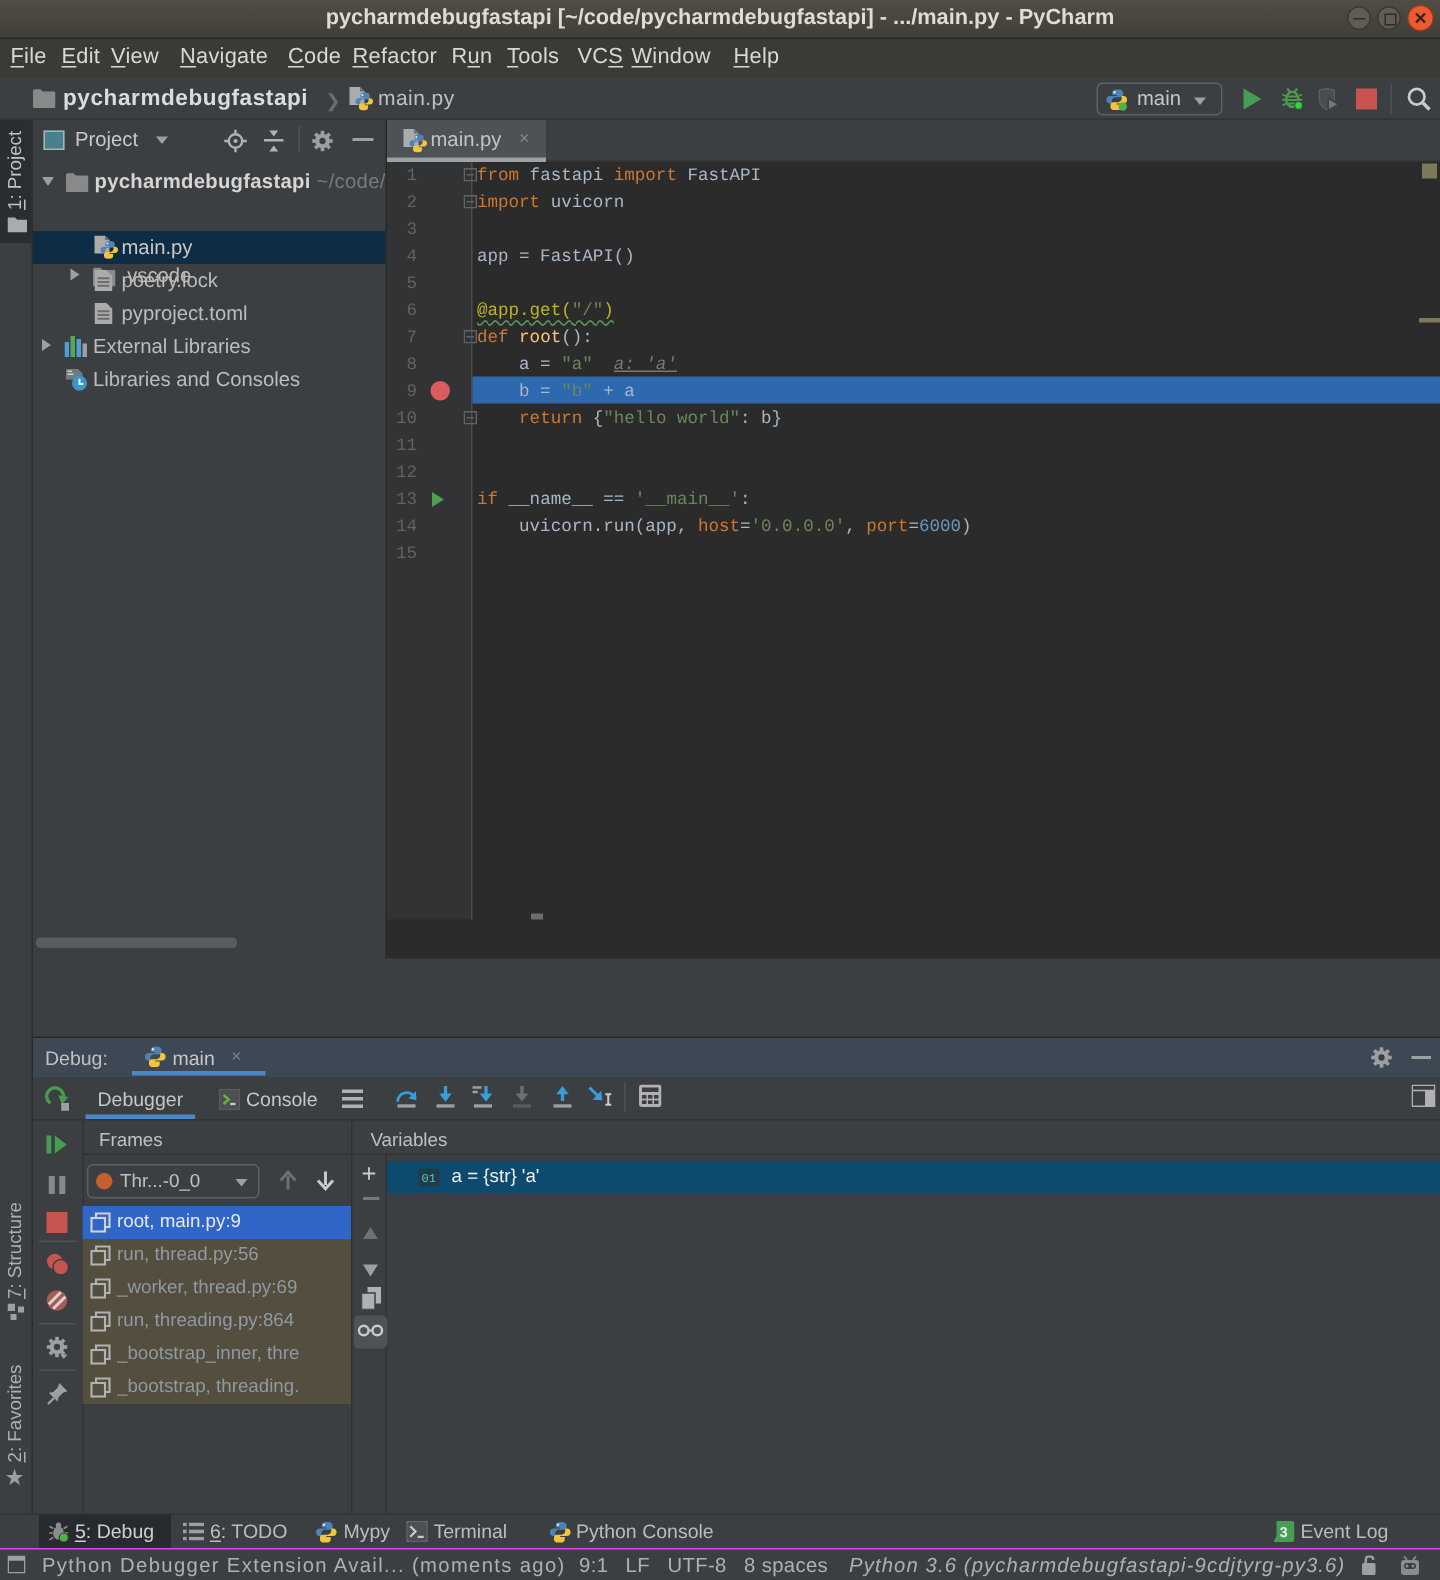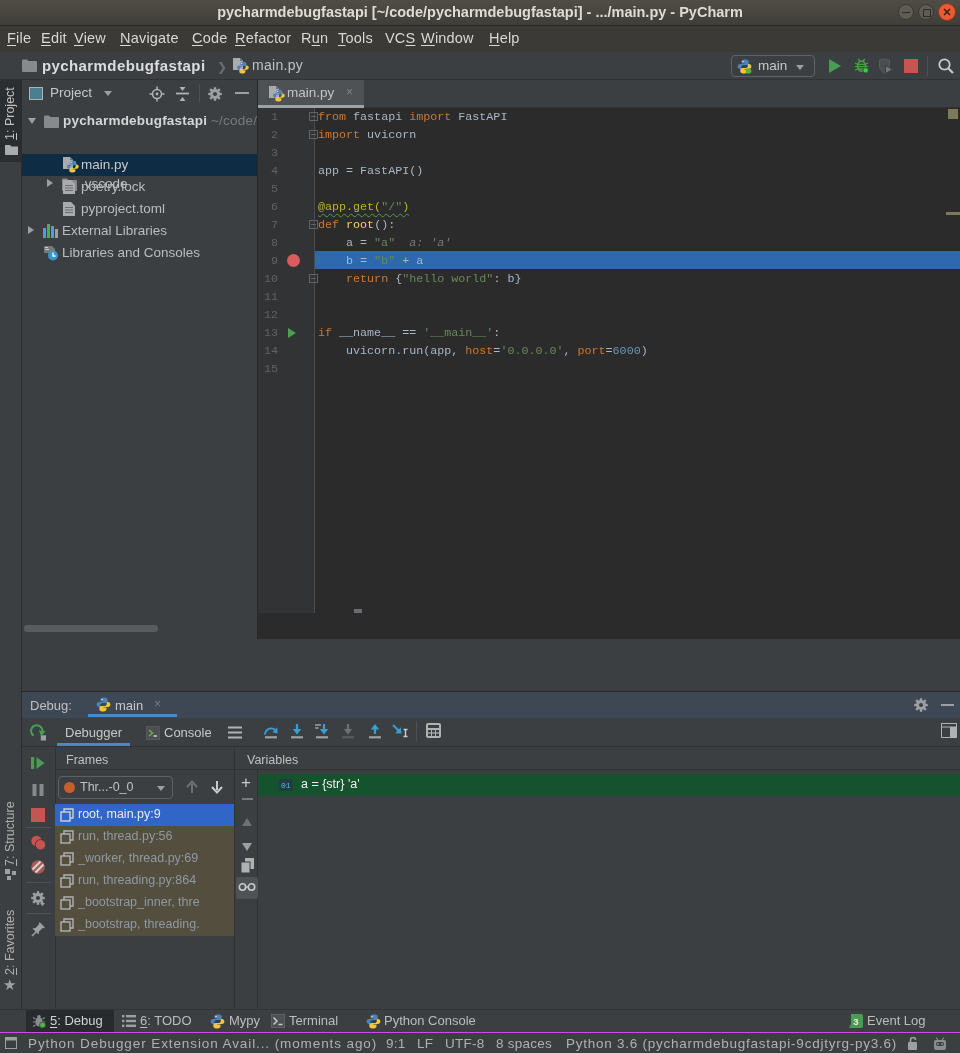--- a/index.html
+++ b/index.html
@@ -288,21 +288,21 @@
 
     <div class="abs" style="left:30px;top:248px;width:0;height:0;border-top:5px solid transparent;border-bottom:5px solid transparent;border-left:8px solid #4da04f;"></div>
 
     <pre class="abs mono" id="code" style="left:60px;top:28px;margin:0;font-size:11.7px;line-height:18px;color:#a9b7c6;"><span style="color:#cc7832">from</span> fastapi <span style="color:#cc7832">import</span> FastAPI
 <span style="color:#cc7832">import</span> uvicorn
 
 app = FastAPI()
 
 <span style="color:#bbb529;text-decoration:underline wavy #59955c 1px;text-underline-offset:3px;">@app.get(<span style="color:#6a8759">"/"</span>)</span>
 <span style="color:#cc7832">def</span> <span style="color:#ffc66b">root</span>():
-    a = <span style="color:#6a8759">"a"</span>  <span style="color:#787878;font-style:italic;">a: 'a'</span>
+    a = <span style="color:#6a8759">"a"</span>  <span style="color:#787878;font-style:italic;text-decoration:underline;">a: 'a'</span>
     b = <span style="color:#6a8759">"b"</span> + a
     <span style="color:#cc7832">return</span> {<span style="color:#6a8759">"hello world"</span>: b}
 
 
 <span style="color:#cc7832">if</span> __name__ == <span style="color:#6a8759">'__main__'</span>:
     uvicorn.run(app, <span style="color:#cc7832">host</span>=<span style="color:#6a8759">'0.0.0.0'</span>, <span style="color:#cc7832">port</span>=<span style="color:#6897bb">6000</span>)
 </pre>
 
     <div class="abs" style="left:51px;top:32px;">
         <svg width="9" height="9" viewBox="0 0 9 9">
@@ -587,21 +587,21 @@
     <div class="abs" style="left:214px;top:185px;width:22px;height:22px;background:#4e5254;border-radius:3px;"></div>
     <div class="abs" style="left:216px;top:190px;">
         <svg width="18" height="10" viewBox="0 0 18 10">
           <circle cx="4.5" cy="5" r="3.2" fill="none" stroke="#c8cacc" stroke-width="1.6"></circle>
           <circle cx="13.5" cy="5" r="3.2" fill="none" stroke="#c8cacc" stroke-width="1.6"></circle>
           <path d="M7.7 5 L10.3 5" stroke="#c8cacc" stroke-width="1.4"></path>
         </svg>
       </div>
 
     <div class="abs" style="left:225px;top:61px;font-size:12.5px;color:#c0c0c0;">Variables</div>
-    <div class="abs" style="left:236px;top:82px;width:702px;height:22px;background:#14532d;">
+    <div class="abs" style="left:236px;top:82px;width:702px;height:22px;background:#0c4a6e;">
       <div class="abs" style="left:21px;top:5px;">
           <svg width="14" height="12" viewBox="0 0 14 12">
             <rect x="0" y="0" width="14" height="12" rx="2" fill="#233c44"></rect>
             <text x="2" y="9" font-size="8" fill="#52c2d8" font-family="Liberation Mono,monospace">01</text>
           </svg>
         </div>
       <div class="abs" style="left:43px;top:3px;font-size:12.5px;color:#f0f0f0;">a = {str} 'a'</div>
     </div>
   </div>
 
@@ -667,21 +667,21 @@
         <svg width="12" height="12" viewBox="0 0 12 12">
           <rect x="0.5" y="0.5" width="11" height="11" fill="none" stroke="#9da0a2"></rect>
           <rect x="0.5" y="0.5" width="11" height="3" fill="#9da0a2"></rect>
         </svg>
       </div>
     <div class="abs" style="left:28px;top:3px;letter-spacing:0.9px;">Python Debugger Extension Avail... (moments ago)</div>
     <div class="abs" style="left:386px;top:3px;">9:1</div>
     <div class="abs" style="left:417px;top:3px;">LF</div>
     <div class="abs" style="left:445px;top:3px;">UTF-8</div>
     <div class="abs" style="left:496px;top:3px;">8 spaces</div>
-    <div class="abs" style="left:566px;top:3px;letter-spacing:0.75px;">Python 3.6 (pycharmdebugfastapi-9cdjtyrg-py3.6)</div>
+    <div class="abs" style="left:566px;top:3px;letter-spacing:0.75px;font-style:italic;">Python 3.6 (pycharmdebugfastapi-9cdjtyrg-py3.6)</div>
     <div class="abs" style="left:908px;top:4px;">
         <svg width="11" height="13" viewBox="0 0 11 13">
           <rect x="0" y="5" width="9" height="8" rx="1" fill="#9da0a2"></rect>
           <path d="M2.5 5 L2.5 3 Q2.5 0.5 5 0.5 Q7.5 0.5 7.5 3" fill="none" stroke="#9da0a2" stroke-width="1.6"></path>
         </svg>
       </div>
     <div class="abs" style="left:933px;top:4px;">
         <svg width="14" height="13" viewBox="0 0 14 13">
           <rect x="1" y="3" width="12" height="10" rx="2" fill="#8a8d8f"></rect>
           <rect x="3" y="5" width="8" height="4" rx="2" fill="#3c3f41"></rect>

